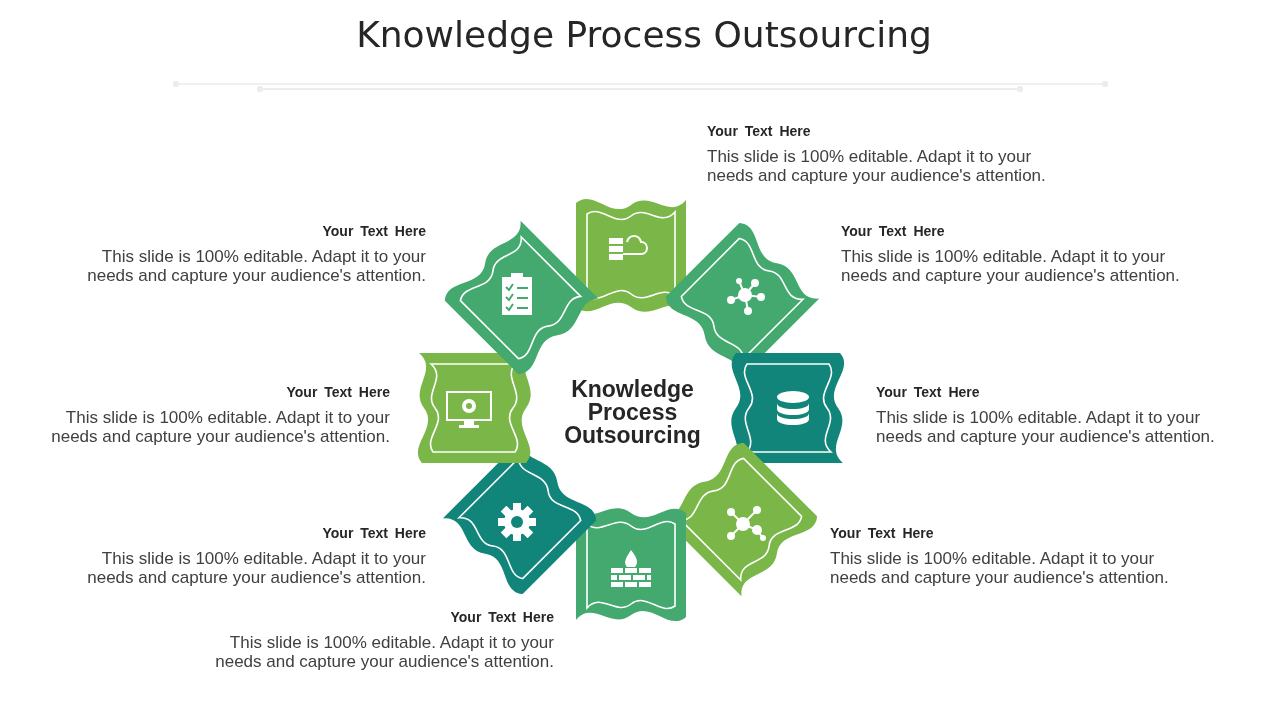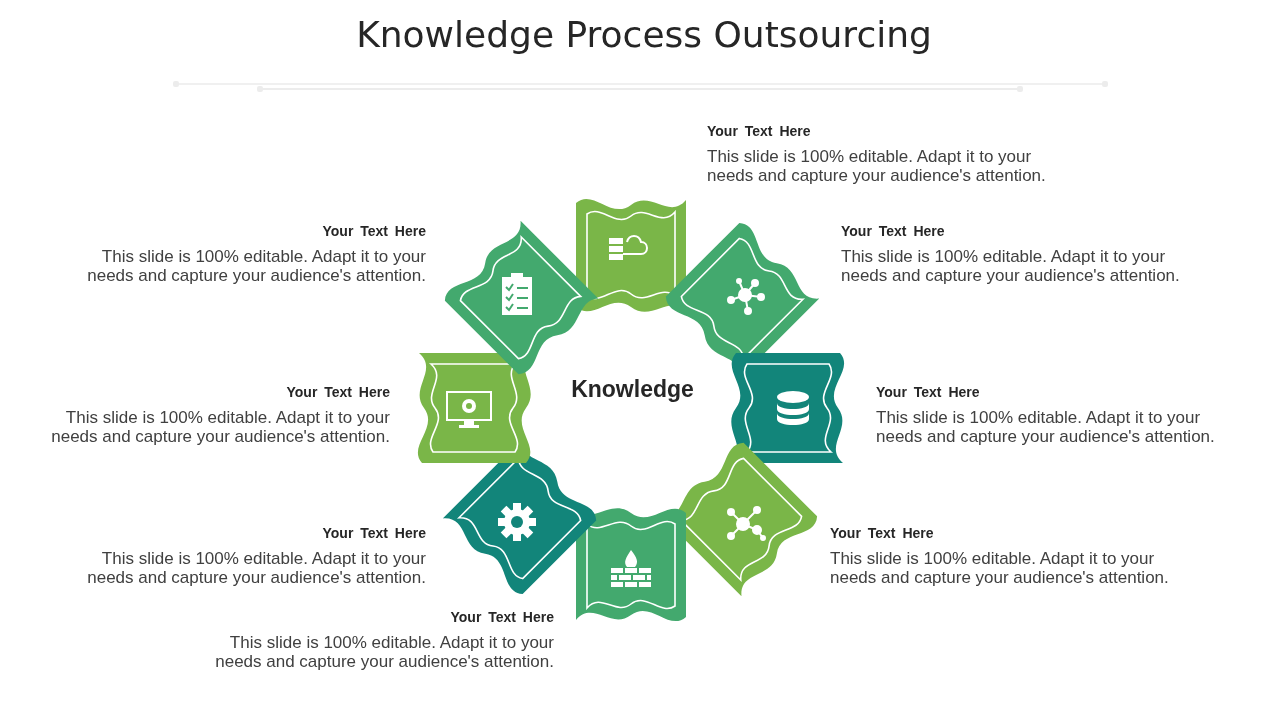--- a/index.html
+++ b/index.html
@@ -149,20 +149,21 @@
       <path d="M-11,2 L-8,5 L-4,-1"></path>
         <line x1="0" y1="3" x2="11" y2="3"></line>
       <path d="M-11,12 L-8,15 L-4,9"></path>
         <line x1="0" y1="13" x2="11" y2="13"></line>
     </g>
   </g>
 </svg>
 
 <div class="center-label">
   <div>Knowledge</div>
+  <div>Process Outsourcing</div>
 </div>
 
 <div class="block" style="left:707px;top:123px">
   <div class="h">Your  Text Here</div>
   <div class="p">This slide is 100% editable. Adapt it to your</div>
   <div class="p">needs and capture your  audience's attention.</div>
 </div>
 <div class="block" style="left:841px;top:223px">
   <div class="h">Your  Text Here</div>
   <div class="p">This slide is 100% editable. Adapt it to your</div>

